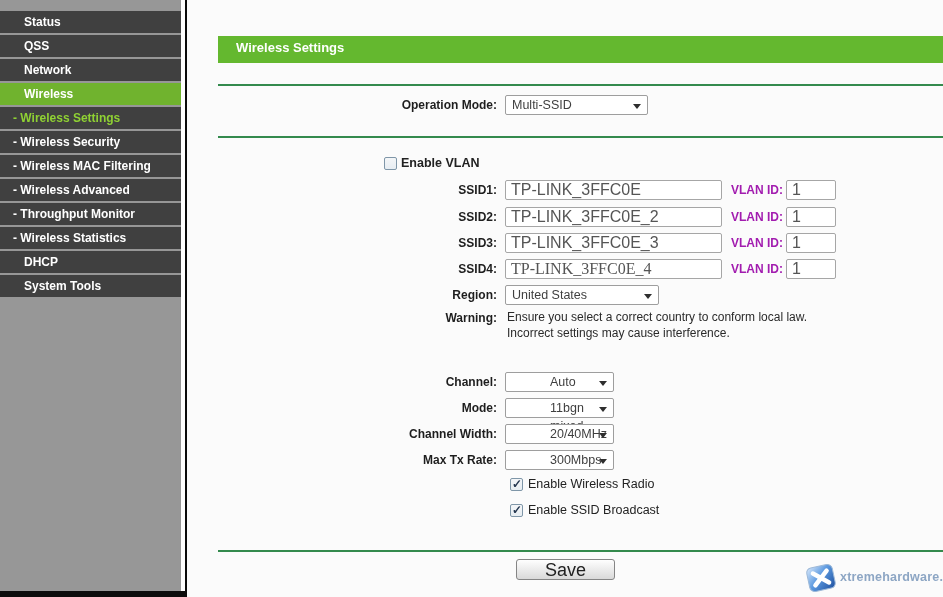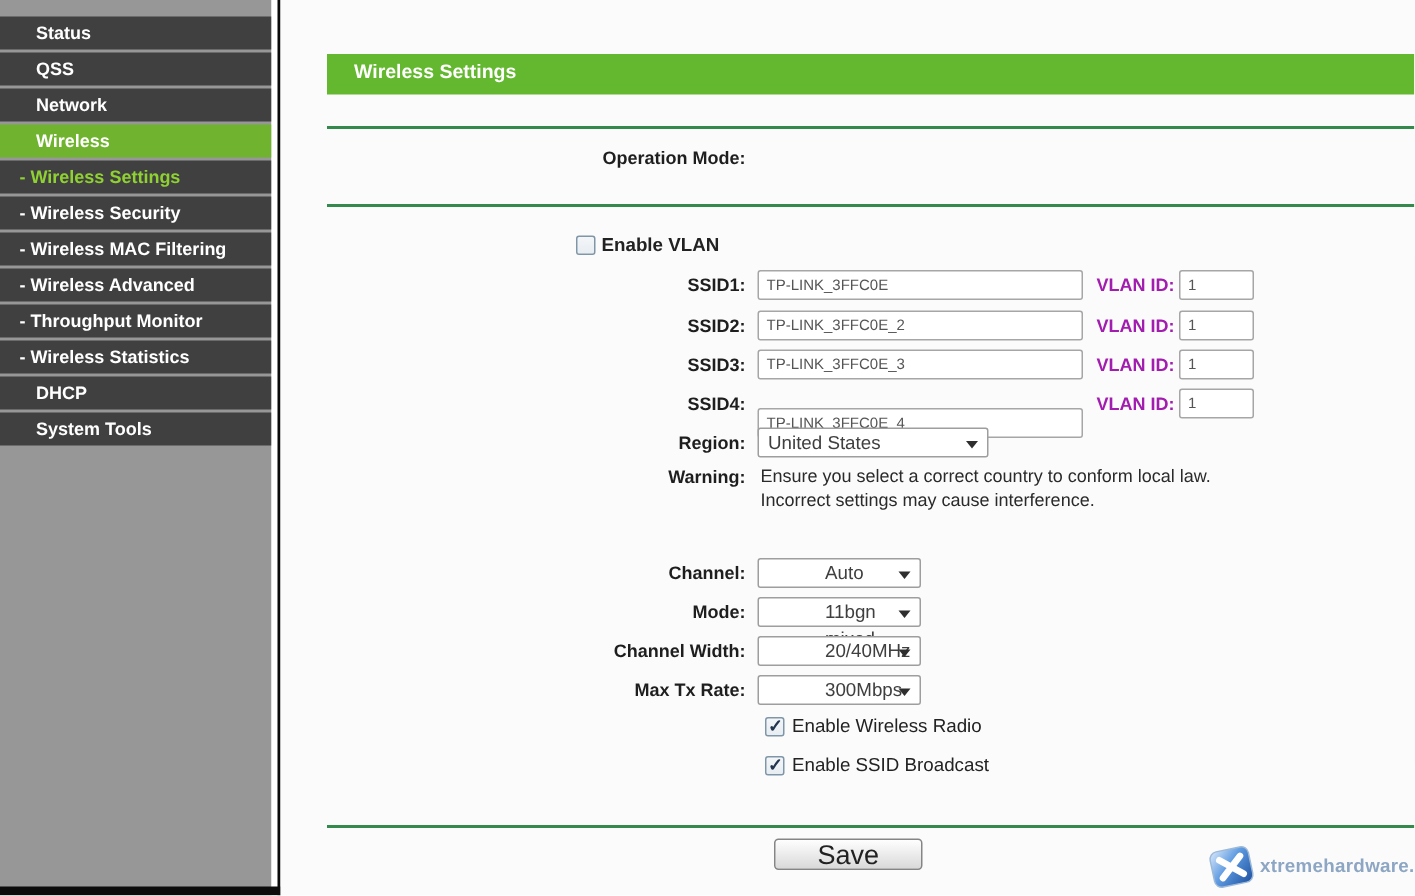--- a/index.html
+++ b/index.html
@@ -49,21 +49,21 @@
     white-space:nowrap; line-height:14px;
   }
   .vlan-lbl {
     position:absolute; left:731px; font-size:12px; font-weight:bold; color:#a21caf;
     line-height:14px; white-space:nowrap;
   }
 
   .tbox {
     position:absolute; height:20px; border:1px solid #a6a6a6; border-radius:2px;
     background:#ffffff; font-family:"Liberation Sans", sans-serif;
-    font-size:10px; color:#555555; padding-left:5px; outline:none;
+    font-size:16px; color:#555555; padding-left:5px; outline:none;
   }
   .ssid-box { left:505px; width:217px; }
   .vlan-box { left:786px; width:50px; }
 
   .select {
     position:absolute; left:505px; height:20px; border:1px solid #9e9e9e; border-radius:2px;
     background:#ffffff; font-size:12.5px; color:#3f3f3f; line-height:18px;
     padding-left:6px; cursor:pointer;
   }
   .select .arrow {
@@ -131,41 +131,45 @@
   <div class="sidebar-bottom-strip"></div>
 
   <div class="content"></div>
 
   <div class="page-header">Wireless Settings</div>
   <div class="hline l1"></div>
   <div class="hline l2"></div>
   <div class="hline l3"></div>
 
   <span class="lbl" style="top:98px;">Operation Mode:</span>
+  <div class="select w-op" style="top:95px;">
+    <span>Multi-SSID</span>
+    <span class="arrow"></span>
+  </div>
 
   <span class="cbx" style="left:384px; top:157px;"></span>
   <span class="cbx-label" style="left:401px; top:156px; font-weight:bold;">Enable VLAN</span>
 
   <span class="lbl" style="top:183px;">SSID1:</span>
   <input class="tbox ssid-box" style="top: 180px;" value="TP-LINK_3FFC0E">
   <span class="vlan-lbl" style="top:183px;">VLAN ID:</span>
   <input class="tbox vlan-box" style="top: 180px;" value="1">
 
   <span class="lbl" style="top:210px;">SSID2:</span>
   <input class="tbox ssid-box" style="top: 207px;" value="TP-LINK_3FFC0E_2">
   <span class="vlan-lbl" style="top:210px;">VLAN ID:</span>
   <input class="tbox vlan-box" style="top: 207px;" value="1">
 
   <span class="lbl" style="top:236px;">SSID3:</span>
   <input class="tbox ssid-box" style="top: 233px;" value="TP-LINK_3FFC0E_3">
   <span class="vlan-lbl" style="top:236px;">VLAN ID:</span>
   <input class="tbox vlan-box" style="top: 233px;" value="1">
 
   <span class="lbl" style="top:262px;">SSID4:</span>
-  <input class="tbox ssid-box" style="top: 272px;" value="TP-LINK_3FFC0E_4">
+  <input class="tbox ssid-box" style="top: 259px; font-family: Liberation Serif, serif;" value="TP-LINK_3FFC0E_4">
   <span class="vlan-lbl" style="top:262px;">VLAN ID:</span>
   <input class="tbox vlan-box" style="top: 259px;" value="1">
 
   <span class="lbl" style="top:288px;">Region:</span>
   <div class="select w-region" style="top:285px;">
     <span>United States</span>
     <span class="arrow"></span>
   </div>
 
   <span class="lbl" style="top:311px;">Warning:</span>

